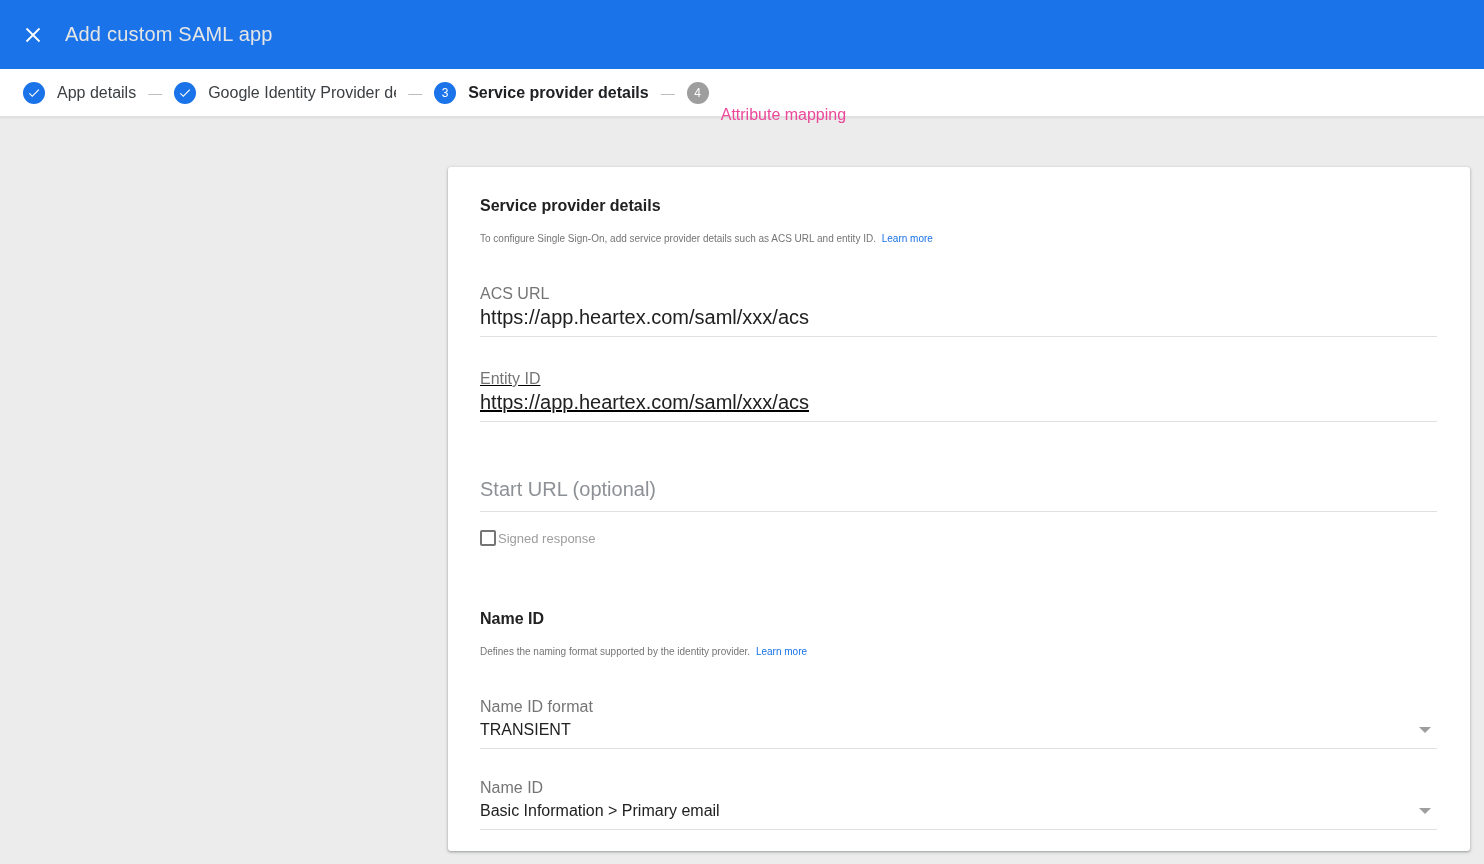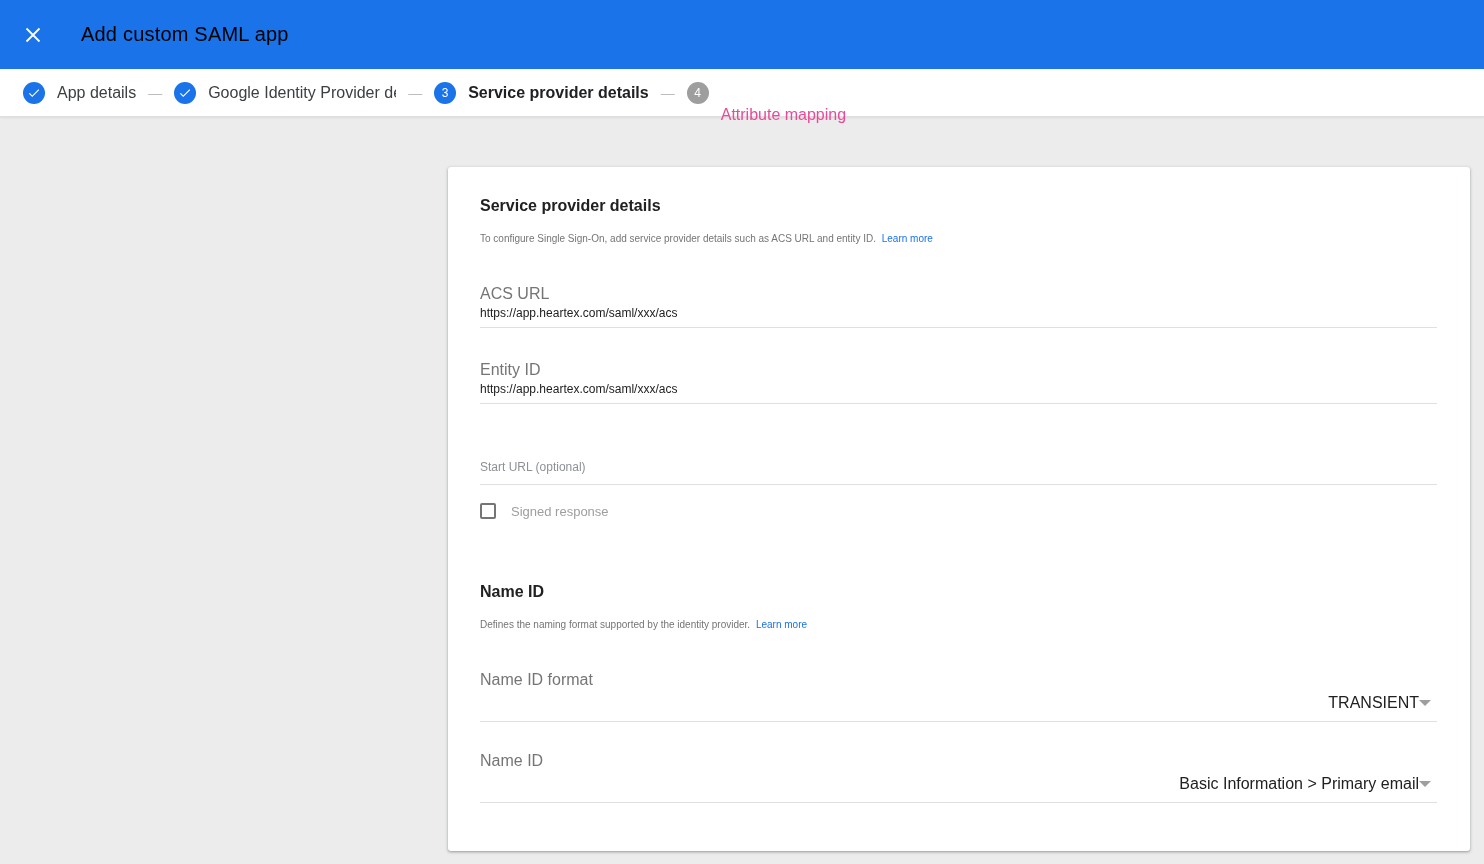--- a/index.html
+++ b/index.html
@@ -13,22 +13,22 @@
   
   .app-header {
     height: 69px; background: #1a73e8;
     display: flex; align-items: center; padding-left: 21px;
   }
   .close-btn {
     width: 24px; height: 24px; display: flex; align-items: center;
     justify-content: center; cursor: pointer; flex: none;
   }
   .header-title {
-    color: #000000; font-size: 20px; font-weight: 400;
-    margin-left: 36px; letter-spacing: 0.2px; white-space: nowrap;
+    color: #e5e5e5; font-size: 20px; font-weight: 400;
+    margin-left: 20px; letter-spacing: 0.2px; white-space: nowrap;
   }
 
   
   .stepper {
     height: 48px; background: #ffffff;
     display: flex; align-items: center; padding-left: 23px;
     border-bottom: 1px solid #e0e0e0;
     box-shadow: 0 1px 2px rgba(0,0,0,0.07);
     position: relative; z-index: 2;
   }
@@ -59,45 +59,45 @@
   .section-heading {
     font-size: 16px; font-weight: 600; color: #212121;
     line-height: 22px; margin: 0;
   }
   .section-desc {
     margin: 12px 0 0; font-size: 10px; color: #757575; line-height: 20px;
   }
   .learn-more { color: #1a73e8; text-decoration: none; cursor: pointer; margin-left: 3px; }
 
   .field-acs    { margin-top: 37px; }
-  .field-entity { margin-top: 34px; }
+  .field-entity { margin-top: 34px; text-decoration: underline; }
   .field-label  { font-size: 16px; color: #757575; line-height: 16px; }
   .text-input {
     display: block; width: 100%;
     border: none; border-bottom: 1px solid #e0e0e0; border-radius: 0;
     outline: none; background: transparent;
-    font-family: inherit; font-size: 12px; color: #212121;
+    font-family: inherit; font-size: 20px; color: #212121;
     padding: 4px 0 7px; margin: 0;
   }
   .text-input::placeholder { color: #8d9196; opacity: 1; }
   .start-input { margin-top: 52px; padding: 4px 0 10px; }
 
   .checkbox-row { margin-top: 18px; display: flex; align-items: center; }
   .checkbox {
     width: 16px; height: 16px; border: 2px solid #757575; border-radius: 2px;
     background: #fff; cursor: pointer; flex: none;
   }
-  .checkbox-label { margin-left: 15px; font-size: 13px; color: #9e9e9e; }
+  .checkbox-label { margin-left: 2px; font-size: 13px; color: #9e9e9e; }
 
   .name-id-heading { margin-top: 62px; }
 
   .select-field  { margin-top: 37px; }
   .select-field2 { margin-top: 31px; }
   .select-value {
-    display: flex; align-items: center; justify-content: flex-end;
+    display: flex; align-items: center; justify-content: space-between;
     border-bottom: 1px solid #e0e0e0; padding: 4px 0 9px; margin-top: 2px;
     cursor: pointer;
   }
   .select-text { font-size: 16px; color: #212121; }
   .caret {
     width: 0; height: 0; margin-right: 6px;
     border-left: 6px solid transparent; border-right: 6px solid transparent;
     border-top: 6px solid #9e9e9e; flex: none;
   }
 </style>

